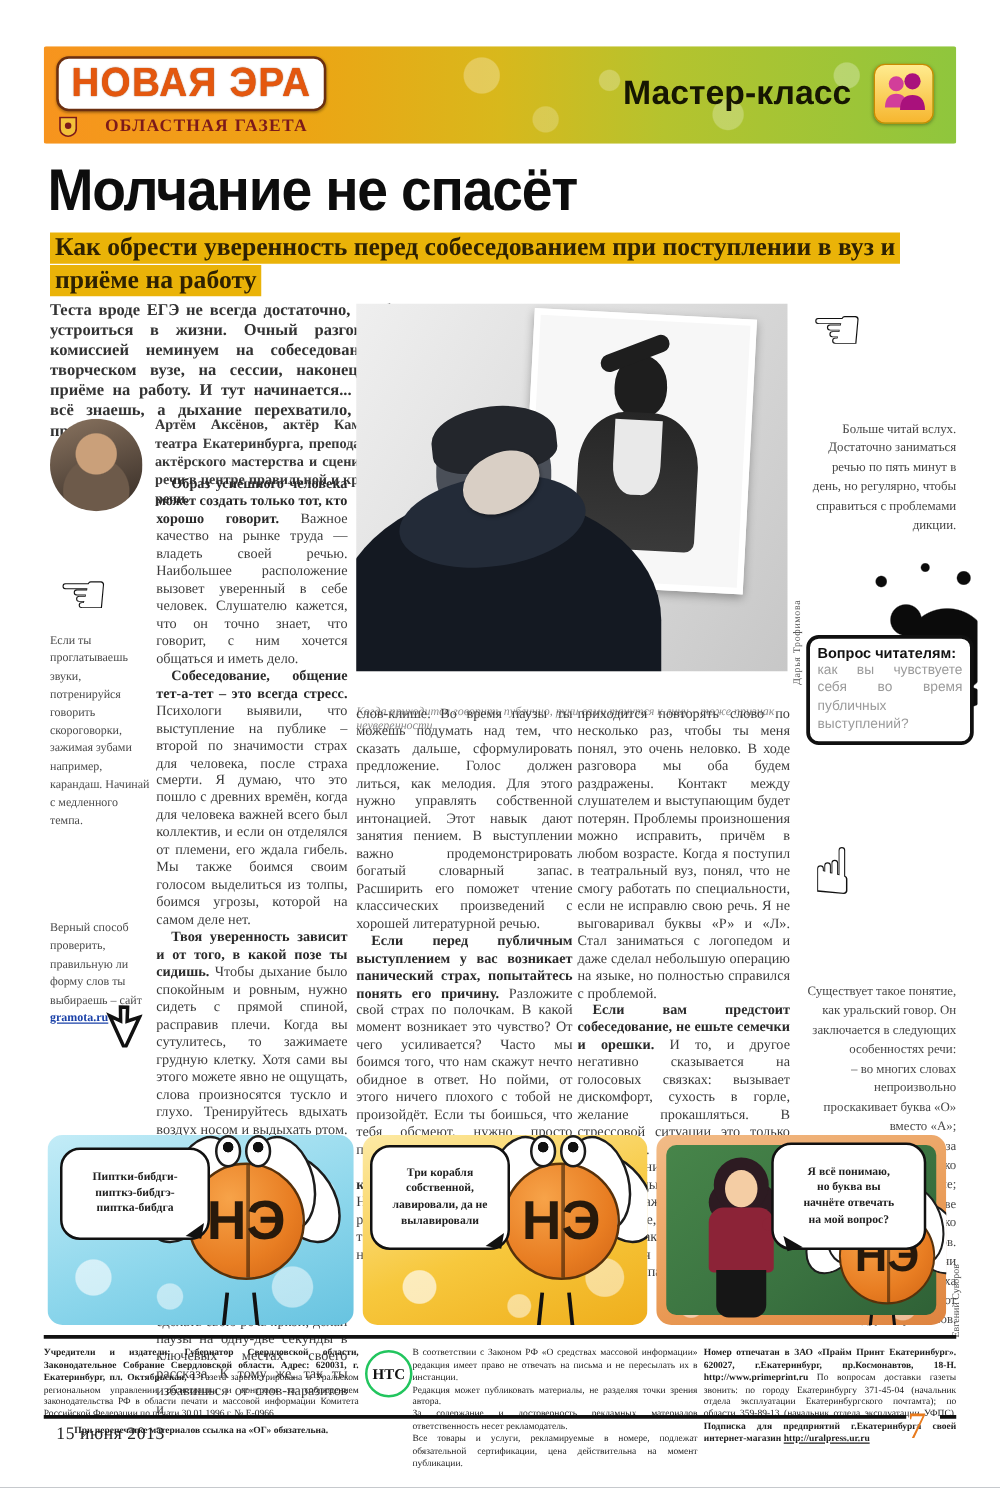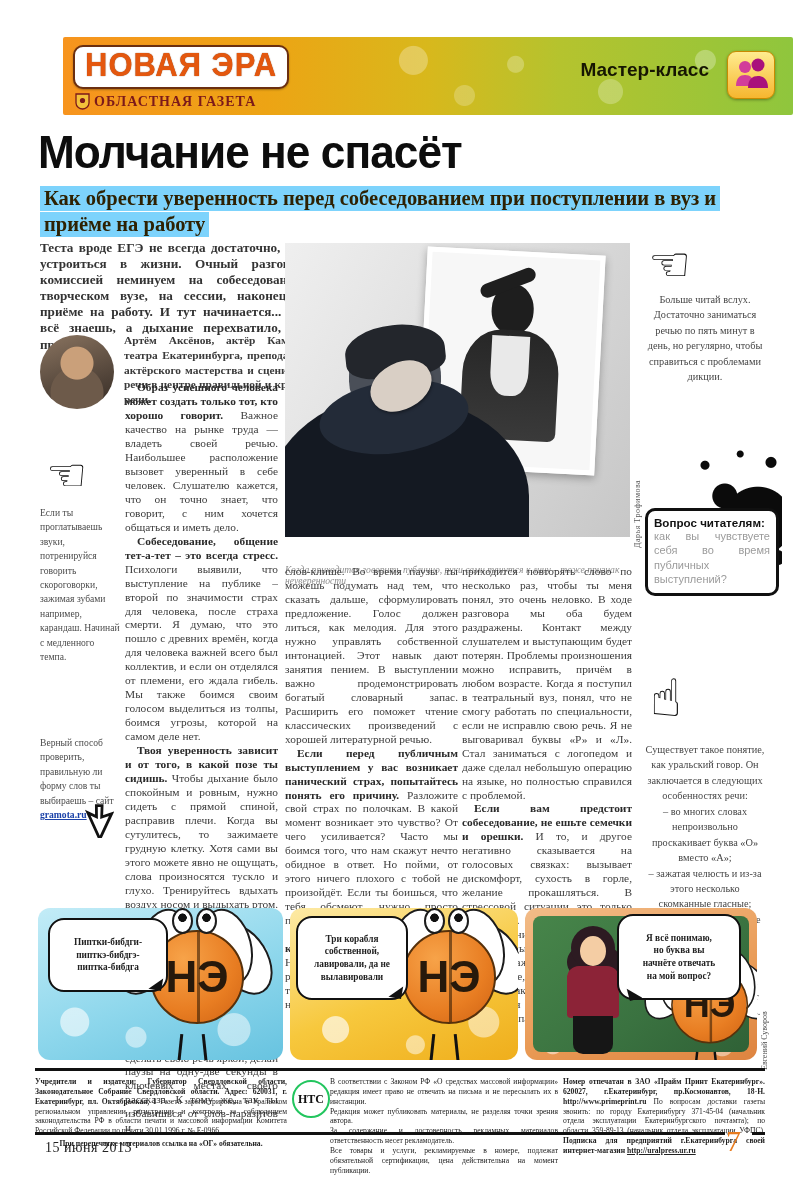--- a/index.html
+++ b/index.html
@@ -8,38 +8,38 @@
   .abs{position:absolute;}
 
   
   .banner{left:35px;top:37px;width:730px;height:78px;border-radius:2px;
     background:
       radial-gradient(circle at 48% 30%, rgba(255,255,255,.28) 14px, rgba(255,255,255,0) 15px),
       radial-gradient(circle at 55% 75%, rgba(255,255,255,.22) 10px, rgba(255,255,255,0) 11px),
       radial-gradient(circle at 62% 35%, rgba(255,255,255,.25) 8px, rgba(255,255,255,0) 9px),
       radial-gradient(circle at 75% 70%, rgba(255,255,255,.25) 12px, rgba(255,255,255,0) 13px),
       radial-gradient(circle at 88% 30%, rgba(255,255,255,.28) 10px, rgba(255,255,255,0) 11px),
-      linear-gradient(90deg,#f7941e 0%,#eda414 28%,#d8b81c 50%,#b5c32e 68%,#8fc63d 100%); margin-left: 28px;}
+      linear-gradient(90deg,#f7941e 0%,#eda414 28%,#d8b81c 50%,#b5c32e 68%,#8fc63d 100%);}
   .logo-box{left:10px;top:8px;background:#fff;border:2px solid #6b2f10;border-radius:10px;
     padding:1px 10px 3px 10px;box-shadow:0 1px 2px rgba(0,0,0,.3);}
   .logo-title{font-family:"Liberation Sans",sans-serif;font-weight:900;font-size:31px;
     letter-spacing:1px;color:#e4570e;text-shadow:0 0 1px #7c340d;transform:scaleY(1.05);}
-  .logo-sub-row{left:12px;top:56px;display:flex;align-items:center;gap:4px;}
+  .logo-sub-row{left:12px;top:56px;display:flex;align-items:center;gap:22px;}
   .logo-sub{font-family:"Liberation Serif",serif;font-weight:700;font-size:14px;color:#7c1a1a;letter-spacing:1px;}
   .section-label{right:84px;top:22px;font-family:"Liberation Sans",sans-serif;font-weight:700;
-    font-size:19px;color:#161602;}
+    font-size:27px;color:#161602;}
   .people-badge{right:18px;top:14px;width:46px;height:46px;border-radius:9px;
     background:linear-gradient(#ffec8f,#f6b62f);border:1px solid #c98a00;box-shadow:0 1px 3px rgba(0,0,0,.35);}
 
   
   .headline{left:38px;top:124px;width:720px;font-family:"Liberation Sans",sans-serif;
     font-weight:900;font-size:47px;color:#0d0d0d;letter-spacing:-1px;transform:scaleX(.94);transform-origin:left;}
   .subhead{left:40px;top:185px;width:700px;font-family:"Liberation Serif",serif;
     font-weight:700;font-size:20.5px;line-height:1.28;color:#2e2102;}
-  .subhead .hl{background:#7dd3fc;padding:1px 4px 2px 4px;box-decoration-break:clone;-webkit-box-decoration-break:clone;}
+  .subhead .hl{background:#eab308;padding:1px 4px 2px 4px;box-decoration-break:clone;-webkit-box-decoration-break:clone;}
   .lead{left:40px;top:240px;width:283px;font-weight:700;font-size:13.2px;line-height:1.22;
     color:#333;text-align:justify;}
   .bio{left:40px;top:333px;width:283px;font-weight:700;font-size:11.4px;line-height:1.3;
     color:#3a3a3a;text-align:justify;}
   .bio-photo{float:left;width:74px;height:74px;border-radius:50%;margin:2px 10px 2px 0;
     background:
       radial-gradient(circle at 50% 38%, #caa07a 16px, rgba(0,0,0,0) 17px),
       radial-gradient(circle at 50% 78%, #6d5a4a 26px, rgba(0,0,0,0) 27px),
       linear-gradient(160deg,#8a7460,#4d4036 70%,#362c24);}
 
@@ -76,21 +76,21 @@
     border-radius:50% 50% 44% 44%;}
   .p-hair{position:absolute;left:60px;bottom:160px;width:100px;height:52px;background:#23262c;
     border-radius:50% 50% 30% 30%;transform:rotate(-6deg);}
   .p-hand{position:absolute;left:84px;bottom:128px;width:64px;height:46px;background:#d9cfc5;
     border-radius:48%;transform:rotate(-28deg);box-shadow:0 2px 3px rgba(0,0,0,.35);}
   .photo-credit{left:633px;top:452px;height:96px;writing-mode:vertical-rl;transform:rotate(180deg);
     font-size:8px;color:#555;letter-spacing:.5px;}
   .caption{left:285px;top:564px;width:348px;font-style:italic;font-size:9.6px;color:#8d8d8d;}
 
   
-  .snote{width:120px;font-size:10.3px;line-height:1.5;color:#474747;text-align:center;}
+  .snote{width:120px;font-size:10.3px;line-height:1.5;color:#474747;text-align:right;margin-top:44px;}
   .prelines{white-space:pre-line;}
   .splat{left:672px;top:440px;width:110px;height:140px;
     background:
       radial-gradient(circle at 78% 58%, #0b0b0b 34px, rgba(0,0,0,0) 35px),
       radial-gradient(circle at 48% 40%, #0b0b0b 12px, rgba(0,0,0,0) 13px),
       radial-gradient(circle at 30% 18%, #0b0b0b 4px, rgba(0,0,0,0) 5px),
       radial-gradient(circle at 62% 10%, #0b0b0b 3px, rgba(0,0,0,0) 4px),
       radial-gradient(circle at 14% 52%, #0b0b0b 3px, rgba(0,0,0,0) 4px),
       radial-gradient(circle at 90% 16%, #0b0b0b 5px, rgba(0,0,0,0) 6px),
       radial-gradient(circle at 96% 84%, #0b0b0b 7px, rgba(0,0,0,0) 8px);}

